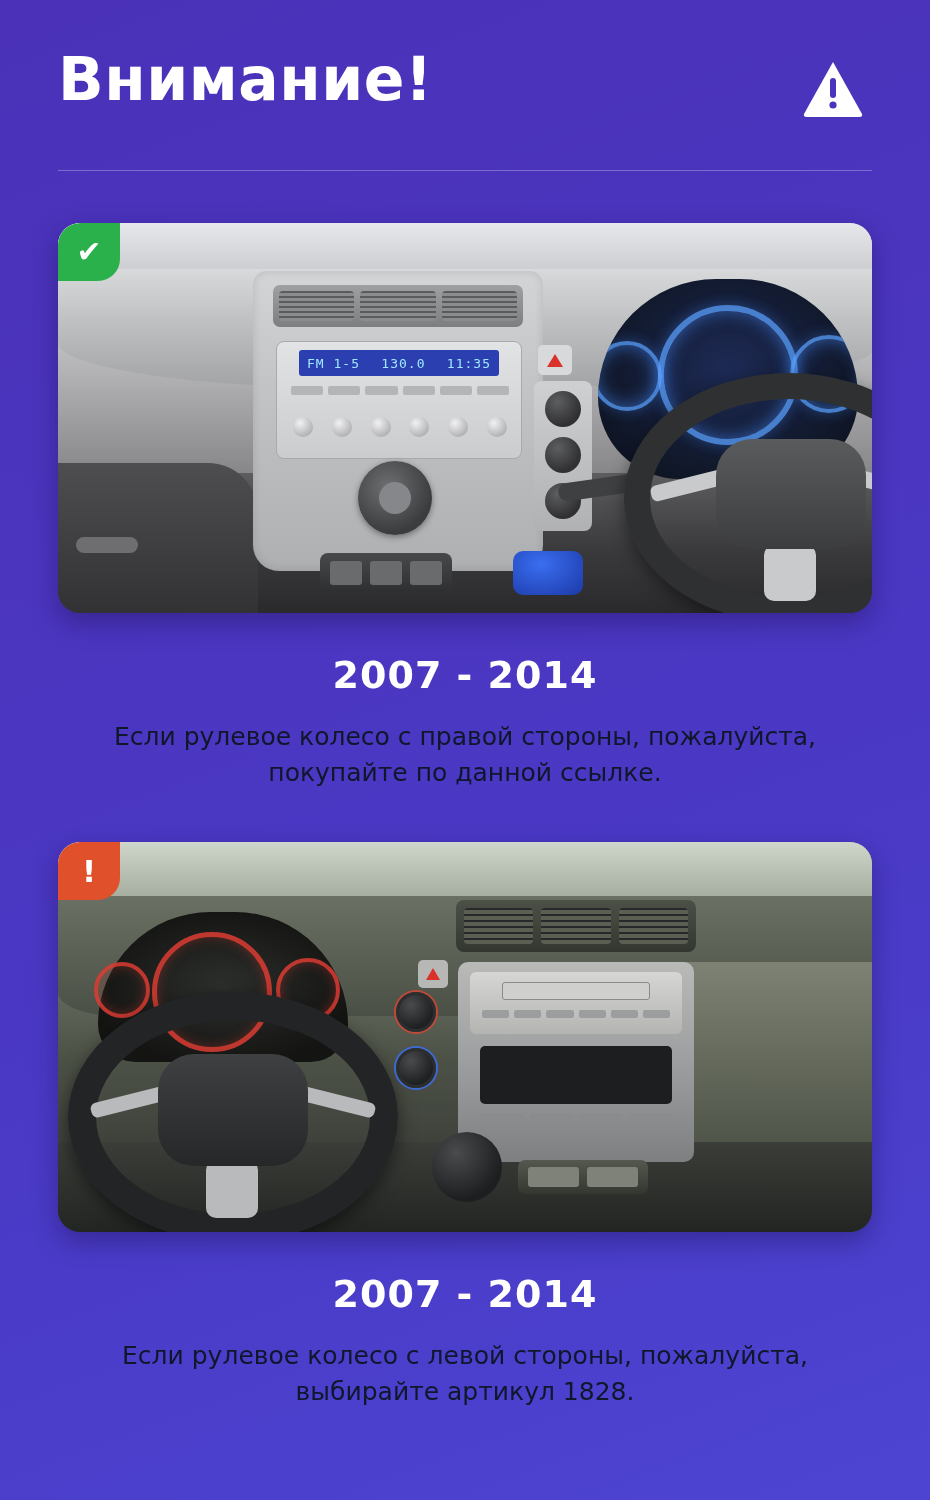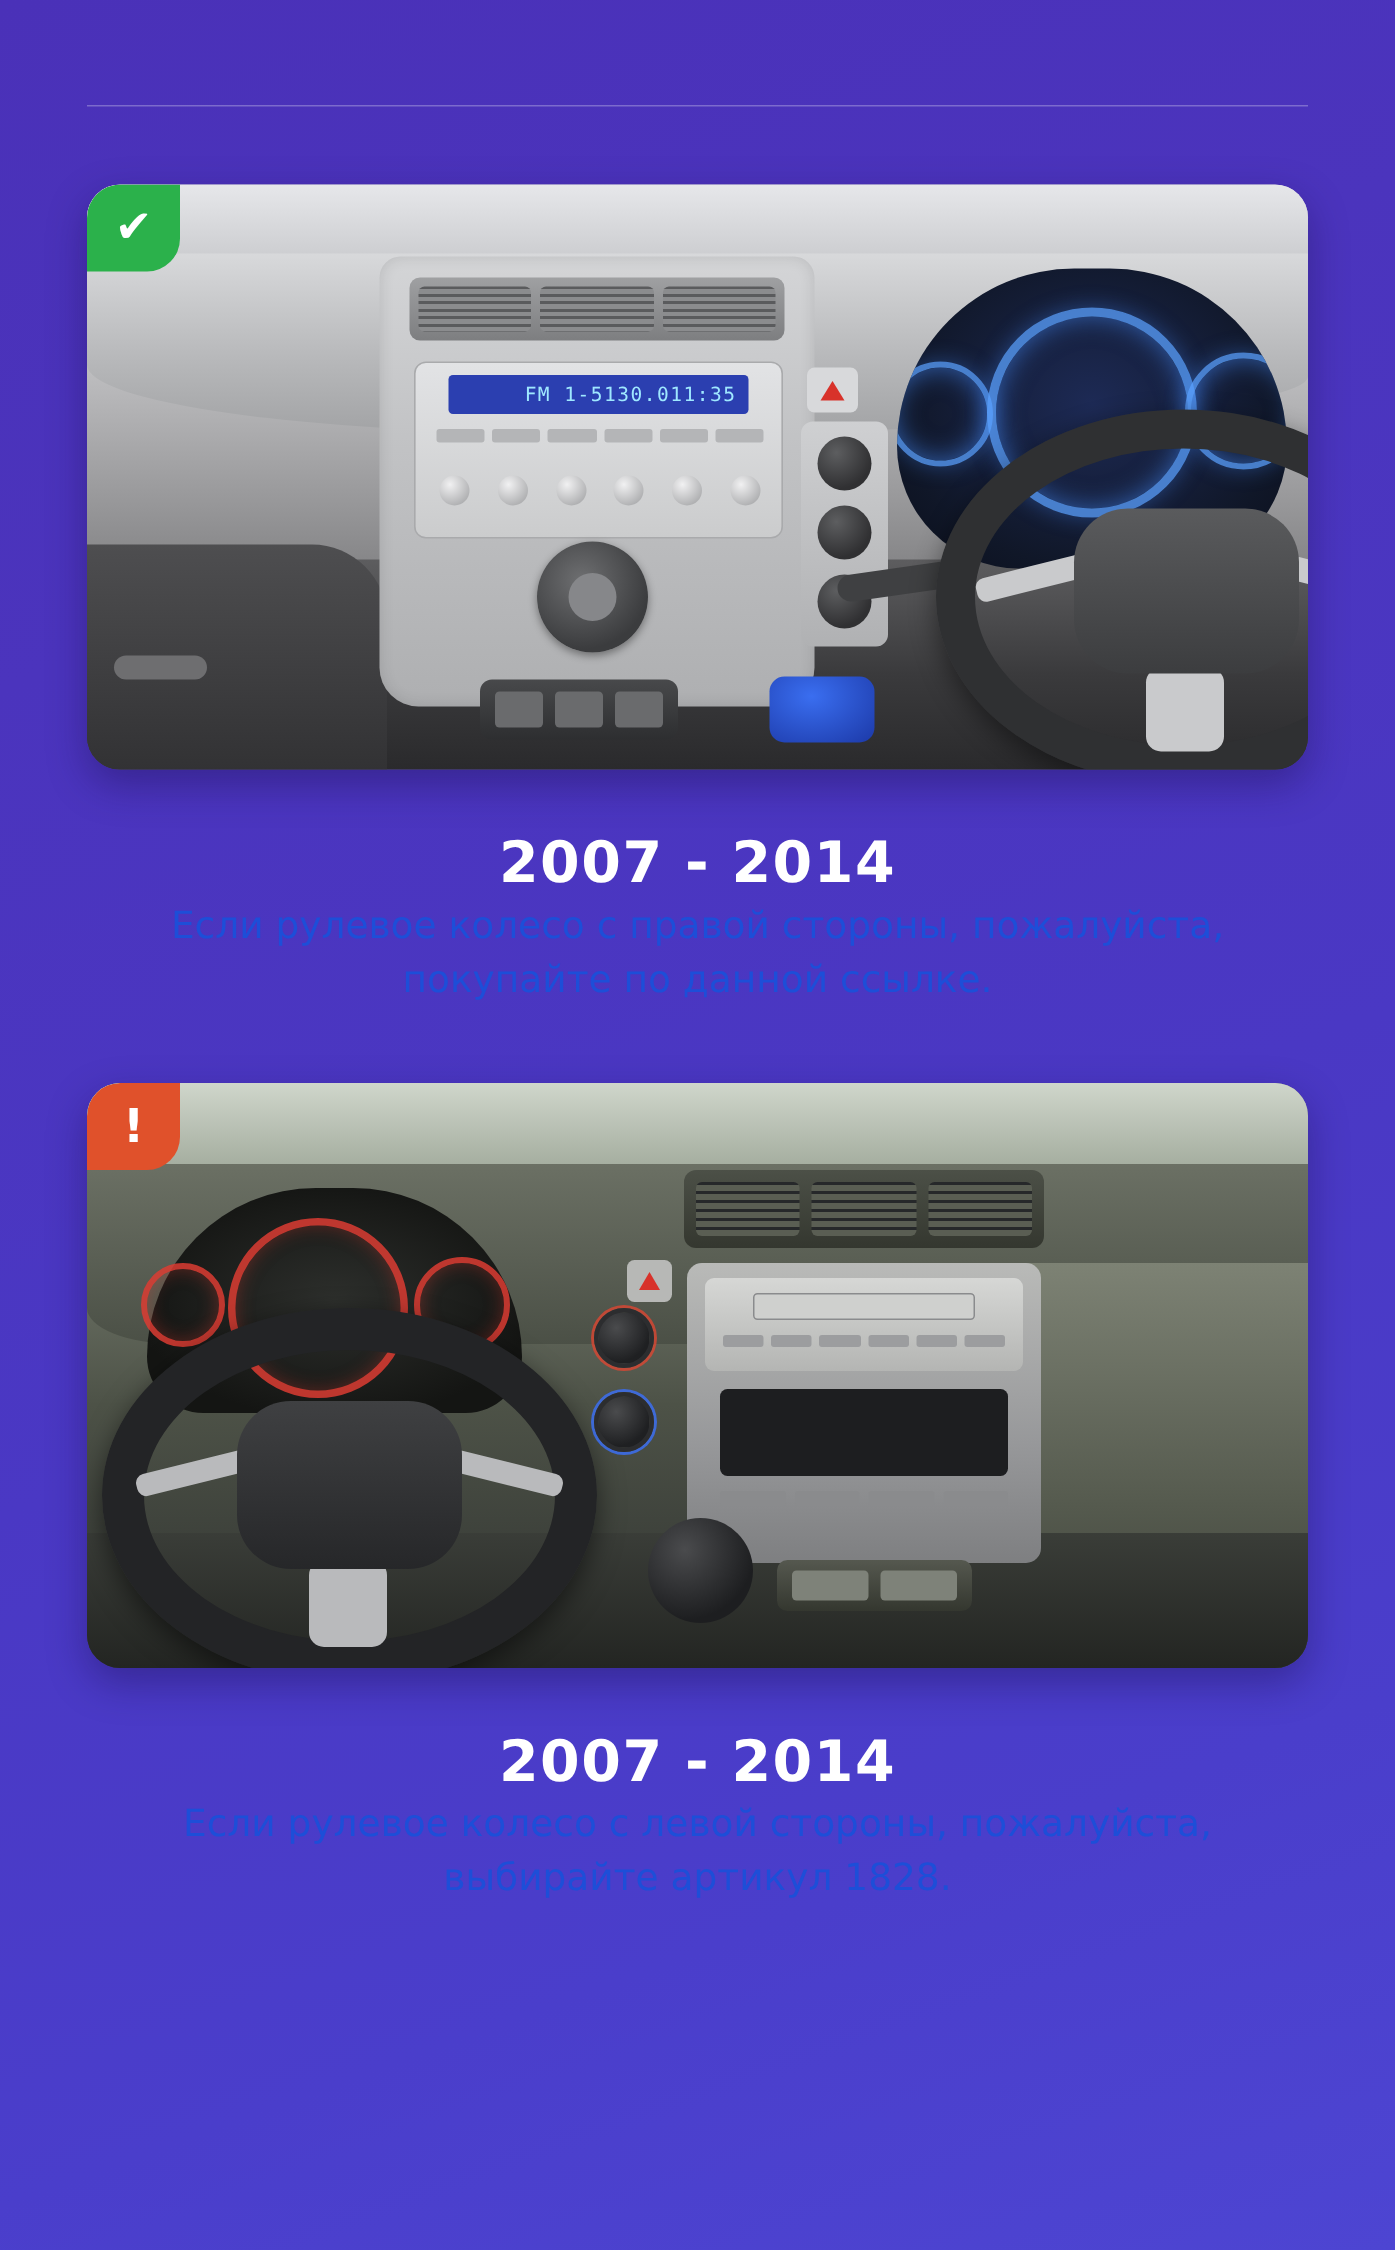--- a/index.html
+++ b/index.html
@@ -90,26 +90,26 @@
   .corner-flag.bad .glyph { font-size: 31px; }
 
   .caption-year {
     margin-top: 40px;
     text-align: center;
     font-size: 38px;
     font-weight: bold;
     letter-spacing: 1px;
   }
   .caption-text {
-    margin-top: 2px;
+    margin-top: 22px;
     text-align: center;
     font-size: 25px;
     line-height: 1.42;
     padding: 0 36px;
-    color: #1d4ed8;
+    color: #0f172a;
   }
 
   
   .rhd {
     background: linear-gradient(180deg, #c9c9cb 0%, #bdbdbf 32%, #8e8e90 60%, #4a4a4c 100%);
   }
   .rhd .windshield {
     position: absolute; left: 0; top: 0; width: 100%; height: 60px;
     background: linear-gradient(180deg, #e6e7ea 0%, #c6c7ca 100%);
   }
@@ -148,21 +148,21 @@
   .rhd .radio {
     position: absolute; left: 218px; top: 118px; width: 246px; height: 118px;
     background: linear-gradient(180deg, #e2e3e5 0%, #cbcccd 100%);
     border-radius: 8px;
     border: 1px solid #a9aaac;
   }
   .rhd .radio .lcd {
     position: absolute; left: 22px; top: 8px; width: 200px; height: 26px;
     background: #2b3fb0; border-radius: 3px;
     color: #9fe8ff; font-family: "DejaVu Sans Mono", monospace; font-size: 13px;
-    display: flex; align-items: center; justify-content: flex-end;
+    display: flex; align-items: center; justify-content: space-between;
     padding: 0 8px; letter-spacing: 1px;
   }
   .rhd .radio .btnrow {
     position: absolute; left: 14px; top: 44px; width: 218px; height: 14px;
     display: flex; gap: 5px;
   }
   .rhd .radio .btnrow b { flex: 1; height: 9px; background: #b4b5b7; border-radius: 2px; display: block; }
   .rhd .radio .knobs {
     position: absolute; left: 16px; top: 62px; width: 214px; height: 46px;
     display: flex; justify-content: space-between; align-items: center;
@@ -360,20 +360,30 @@
     background: linear-gradient(180deg,#55584f,#34372f); border-radius: 7px;
     display: flex; gap: 8px; padding: 7px 10px;
   }
   .lhd .acrow i { flex: 1; background: #7e8279; border-radius: 3px; }
 </style>
 </head>
 <body>
 
 <div class="page">
 
+  <div class="header">
+    <div class="title">Внимание!</div>
+    <div class="warn-badge">
+      <svg width="62" height="58" viewBox="0 0 62 58" aria-hidden="true">
+        <path d="M31 2 L60 54 Q61 57 57 57 L5 57 Q1 57 2 54 Z" fill="#ffffff"></path>
+        <rect x="28" y="18" width="6" height="20" rx="3" fill="#4a33bd"></rect>
+        <circle cx="31" cy="45" r="3.6" fill="#4a33bd"></circle>
+      </svg>
+    </div>
+  </div>
 
   <div class="divider"></div>
 
   <div class="card">
     <div class="photo rhd">
       <div class="windshield"></div>
       <div class="dash-top"></div>
       <div class="dash-lower"></div>
       <div class="lower-door">
         <div class="door-handle"></div>

